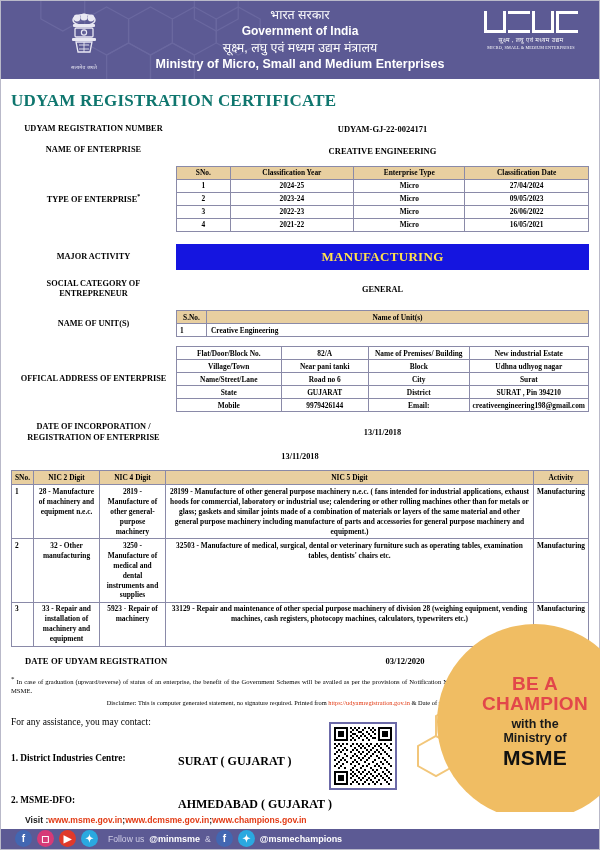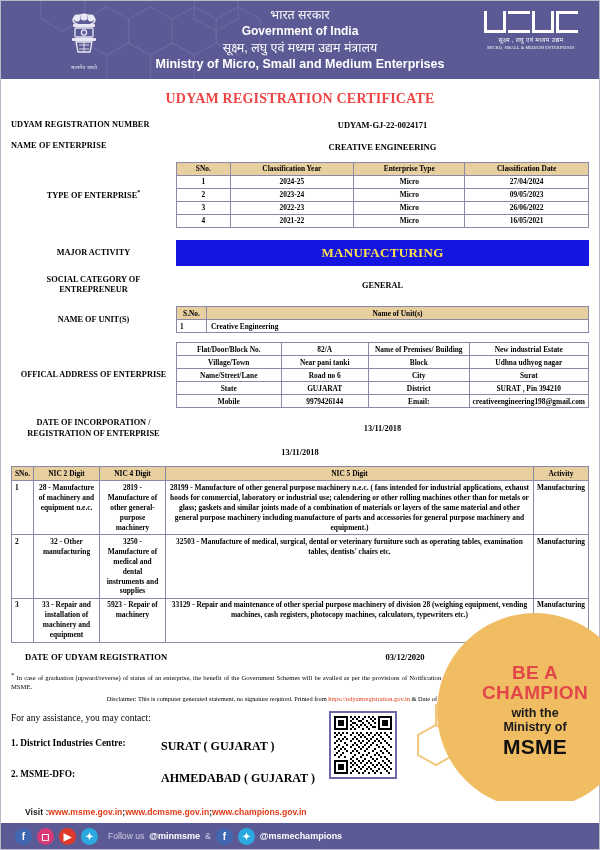--- a/index.html
+++ b/index.html
@@ -52,27 +52,27 @@
   .msme-mark .m2 { border-left: none; border-right: none; }
   .msme-mark .m3 { border-top: none; }
   .msme-mark .m4 { border-right: none; }
   .msme-sub-hi { font-size: 6px; margin-top: 3px; letter-spacing: .4px; }
   .msme-sub-en { font-size: 4.2px; margin-top: 1px; letter-spacing: .2px; }
 
   
   .body { flex: 1 1 auto; position: relative; padding: 0 10px; }
 
   .cert-title {
-    text-align: center; font-size: 14px; font-weight: bold;
-    letter-spacing: .2px; margin-top: 12px; color: #ef4444;
+    text-align: left; font-size: 17px; font-weight: bold;
+    letter-spacing: .2px; margin-top: 12px; color: #0f766e;
   }
 
   .row { display: flex; align-items: center; width: 100%; }
   .lbl {
-    width: 165px; font-size: 8.3px; font-weight: bold;
+    width: 165px; text-align: center; font-size: 8.3px; font-weight: bold;
     letter-spacing: .1px; line-height: 1.25; color:#000;
   }
   .val { flex: 1; text-align: center; font-size: 8.5px; font-weight: bold; color:#000; }
 
   .r-urn { margin-top: 13px; }
   .r-noe { margin-top: 11px; }
 
   
   .blk { display: flex; align-items: center; margin-top: 10px; }
   .blk .lbl-cell {
@@ -117,21 +117,21 @@
   .foot-note {
     font-size: 6.6px; line-height: 1.45; margin-top: 7px; color: #000; text-align: justify;
   }
   .foot-note .star { font-size: 7px; vertical-align: super; }
   .disclaimer {
     font-size: 6.4px; text-align: center; margin-top: 3px; color: #000;
   }
   .disclaimer a, .lnk-red { color: #e23b15; text-decoration: none; }
 
   .assist-title { font-size: 9.5px; font-weight: normal; margin-top: 11px; }
-  .assist-row { display: flex; margin-top: 15px; font-size: 9.3px; font-weight: bold; }
+  .assist-row { display: flex; margin-top: 26px; font-size: 9.3px; font-weight: bold; gap: 17px; }
   .assist-row .a-k { width: 150px; }
   .assist-row .a-v { font-size: 12px; font-weight: bold; padding-top: 1.5px; }
 
   
   .champ {
     position: absolute; right: -34px; bottom: -8px;
     width: 196px; height: 196px; border-radius: 50%;
     background: #f0bd63;
     display: flex; flex-direction: column; align-items: center; justify-content: center;
     text-align: center; font-family: "Liberation Sans", sans-serif;

